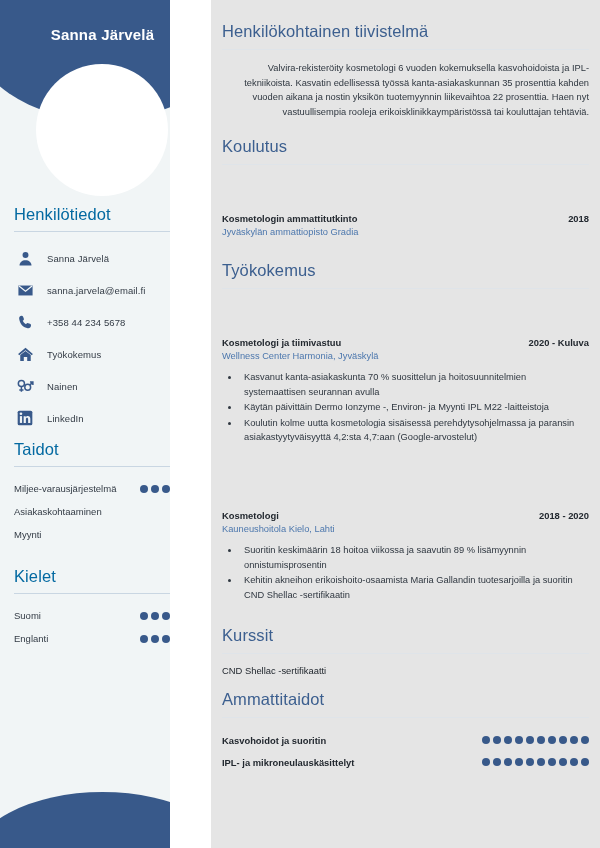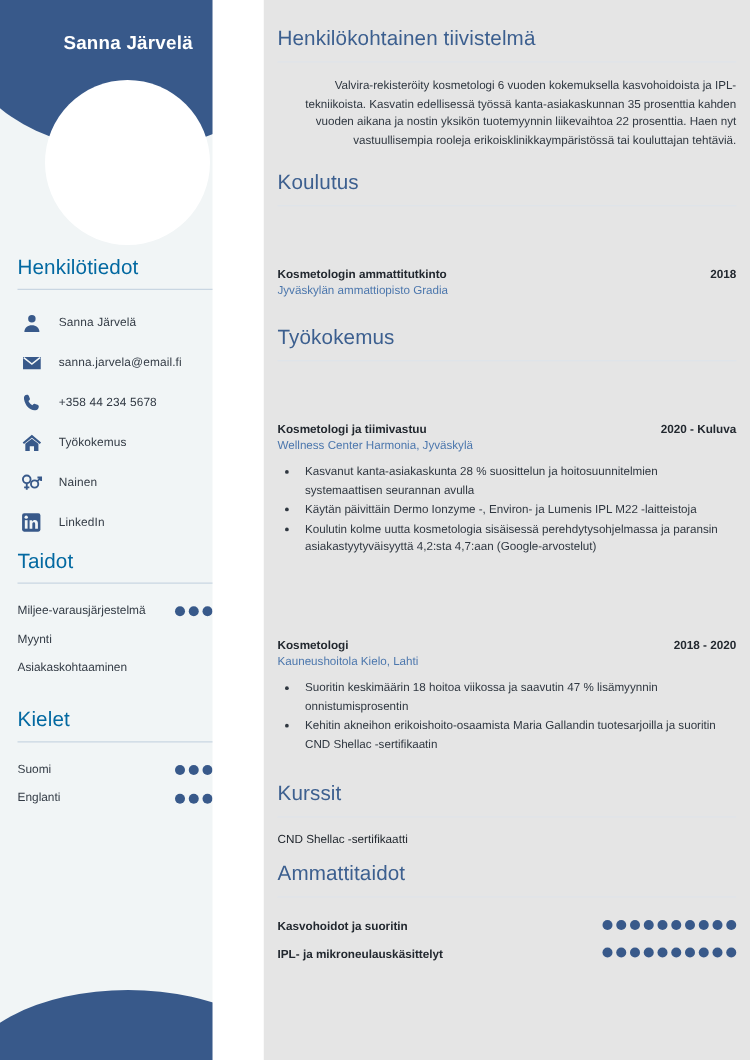--- a/index.html
+++ b/index.html
@@ -293,25 +293,25 @@
         <span class="dots">
           <span class="dot on"></span>
           <span class="dot on"></span>
           <span class="dot on"></span>
           <span class="dot on"></span>
           <span class="dot"></span>
         </span>
       </div>
 
       <div class="rating-row">
+        <span class="rating-label">Asiakaskohtaaminen</span>
+      </div>
+
+      <div class="rating-row">
         <span class="rating-label">Myynti</span>
-      </div>
-
-      <div class="rating-row">
-        <span class="rating-label">Asiakaskohtaaminen</span>
       </div>
     </section>
 
     <section class="side-section" style="top:567px;">
       <div class="side-title">Kielet</div>
       <div class="side-rule"></div>
 
       <div class="rating-row">
         <span class="rating-label">Suomi</span>
         <span class="dots">
@@ -362,36 +362,36 @@
       <div class="main-title">Työkokemus</div>
       <div class="main-rule"></div>
 
       <div class="entry">
         <div class="entry-head">
           <span class="entry-title">Kosmetologi ja tiimivastuu</span>
           <span class="entry-date">2020 - Kuluva</span>
         </div>
         <div class="entry-sub">Wellness Center Harmonia, Jyväskylä</div>
         <ul class="bullets">
-          <li>Kasvanut kanta-asiakaskunta 28 % suosittelun ja hoitosuunnitelmien systemaattisen seurannan avulla</li>
-          <li>Käytän päivittäin Dermo Ionzyme -, Environ- ja Lumenis IPL M22 -laitteistoja</li>
+          <li>Kasvanut kanta-asiakaskunta 70 % suosittelun ja hoitosuunnitelmien systemaattisen seurannan avulla</li>
+          <li>Käytän päivittäin Dermo Ionzyme -, Environ- ja Myynti IPL M22 -laitteistoja</li>
           <li>Koulutin kolme uutta kosmetologia sisäisessä perehdytysohjelmassa ja paransin asiakastyytyväisyyttä 4,2:sta 4,7:aan (Google-arvostelut)</li>
         </ul>
       </div>
 
       <div class="gap-after-entry"></div>
 
       <div class="entry">
         <div class="entry-head">
           <span class="entry-title">Kosmetologi</span>
           <span class="entry-date">2018 - 2020</span>
         </div>
         <div class="entry-sub">Kauneushoitola Kielo, Lahti</div>
         <ul class="bullets">
-          <li>Suoritin keskimäärin 18 hoitoa viikossa ja saavutin 47 % lisämyynnin onnistumisprosentin</li>
+          <li>Suoritin keskimäärin 18 hoitoa viikossa ja saavutin 89 % lisämyynnin onnistumisprosentin</li>
           <li>Kehitin akneihon erikoishoito-osaamista Maria Gallandin tuotesarjoilla ja suoritin CND Shellac -sertifikaatin</li>
         </ul>
       </div>
     </section>
 
     <div class="sec-gap"></div>
 
     <section class="main-section">
       <div class="main-title">Kurssit</div>
       <div class="main-rule"></div>

